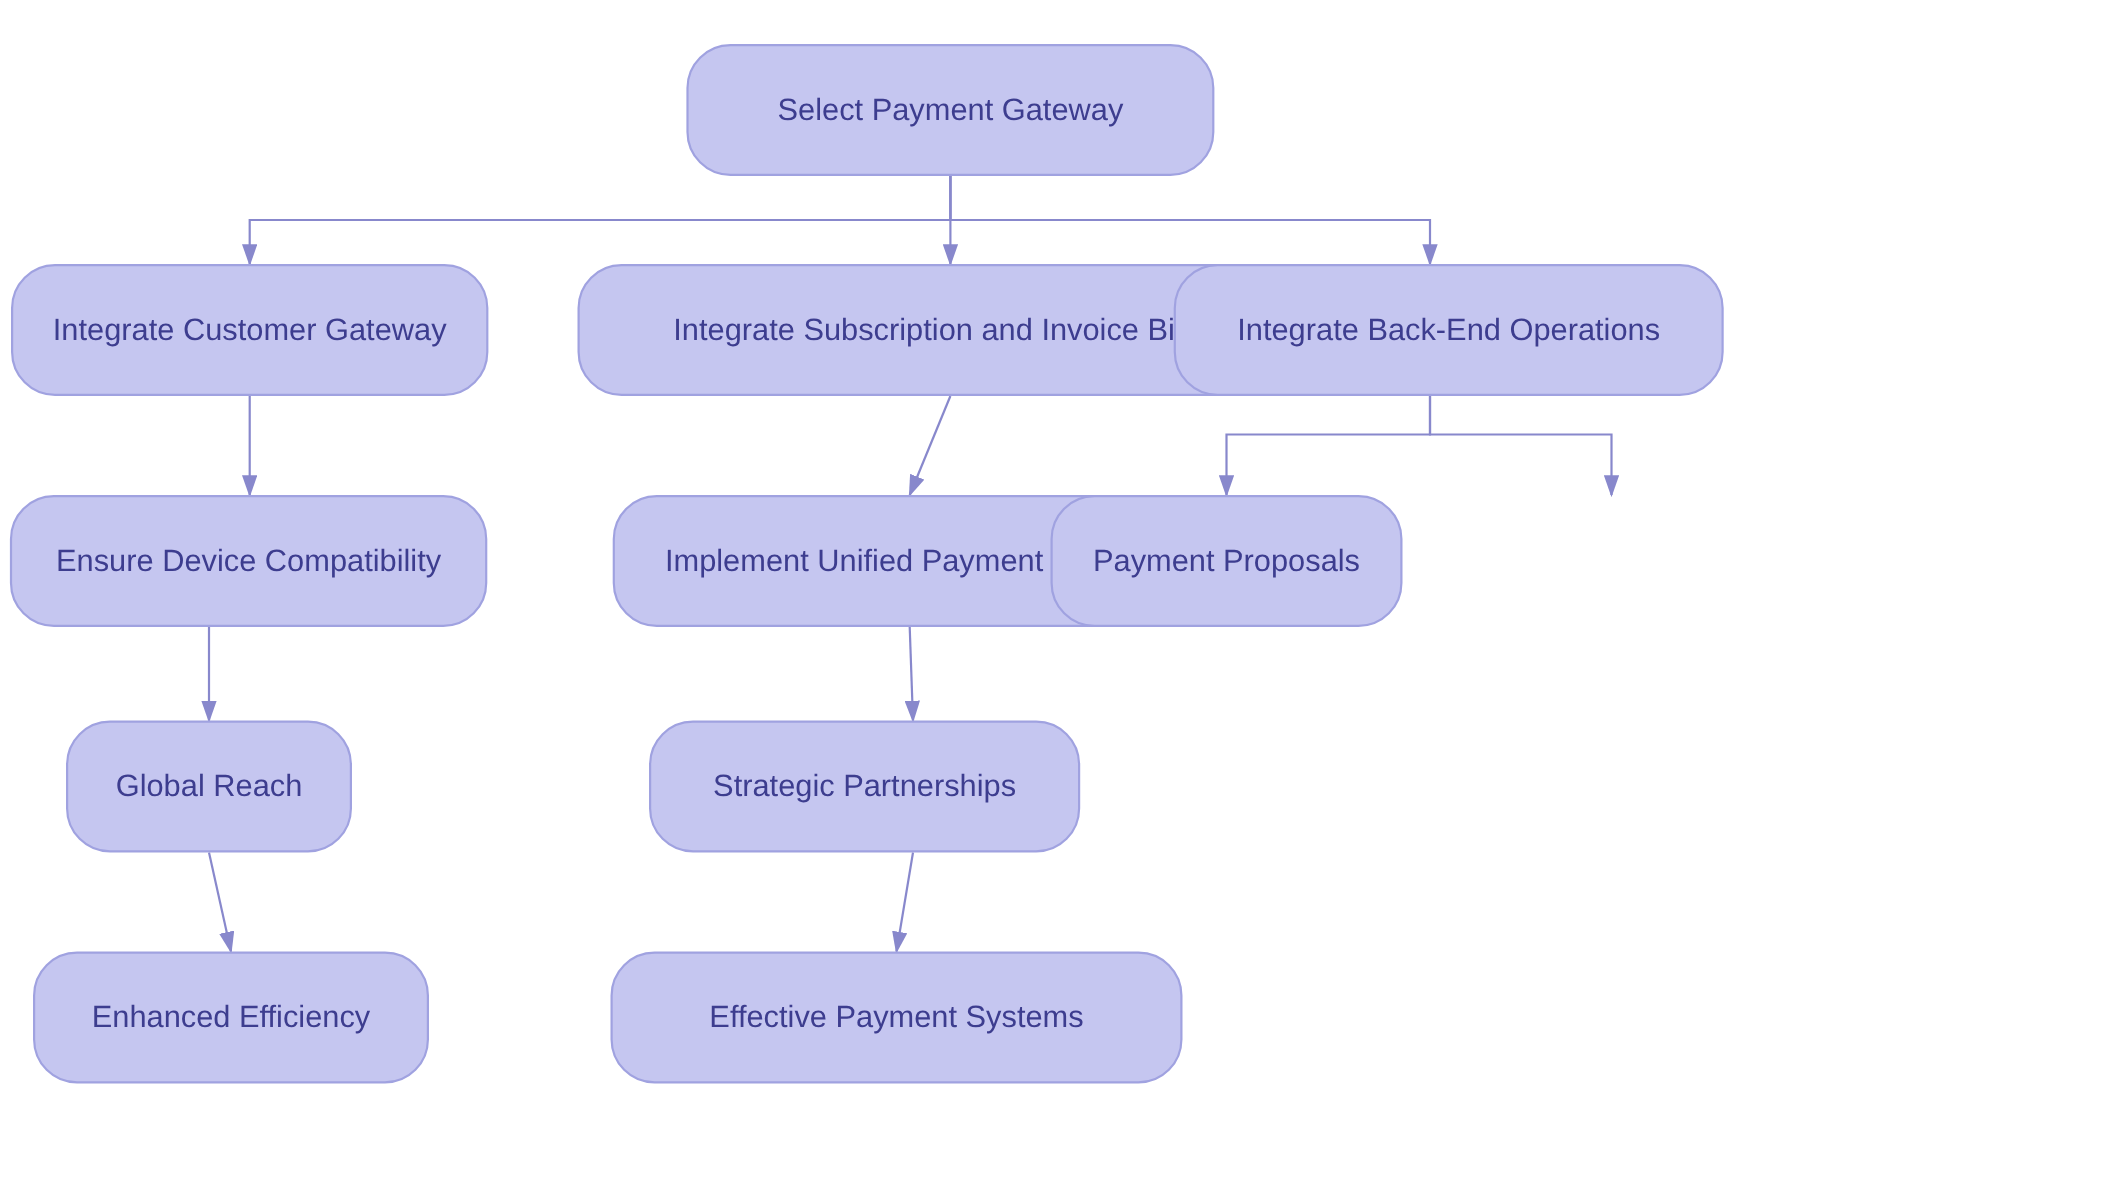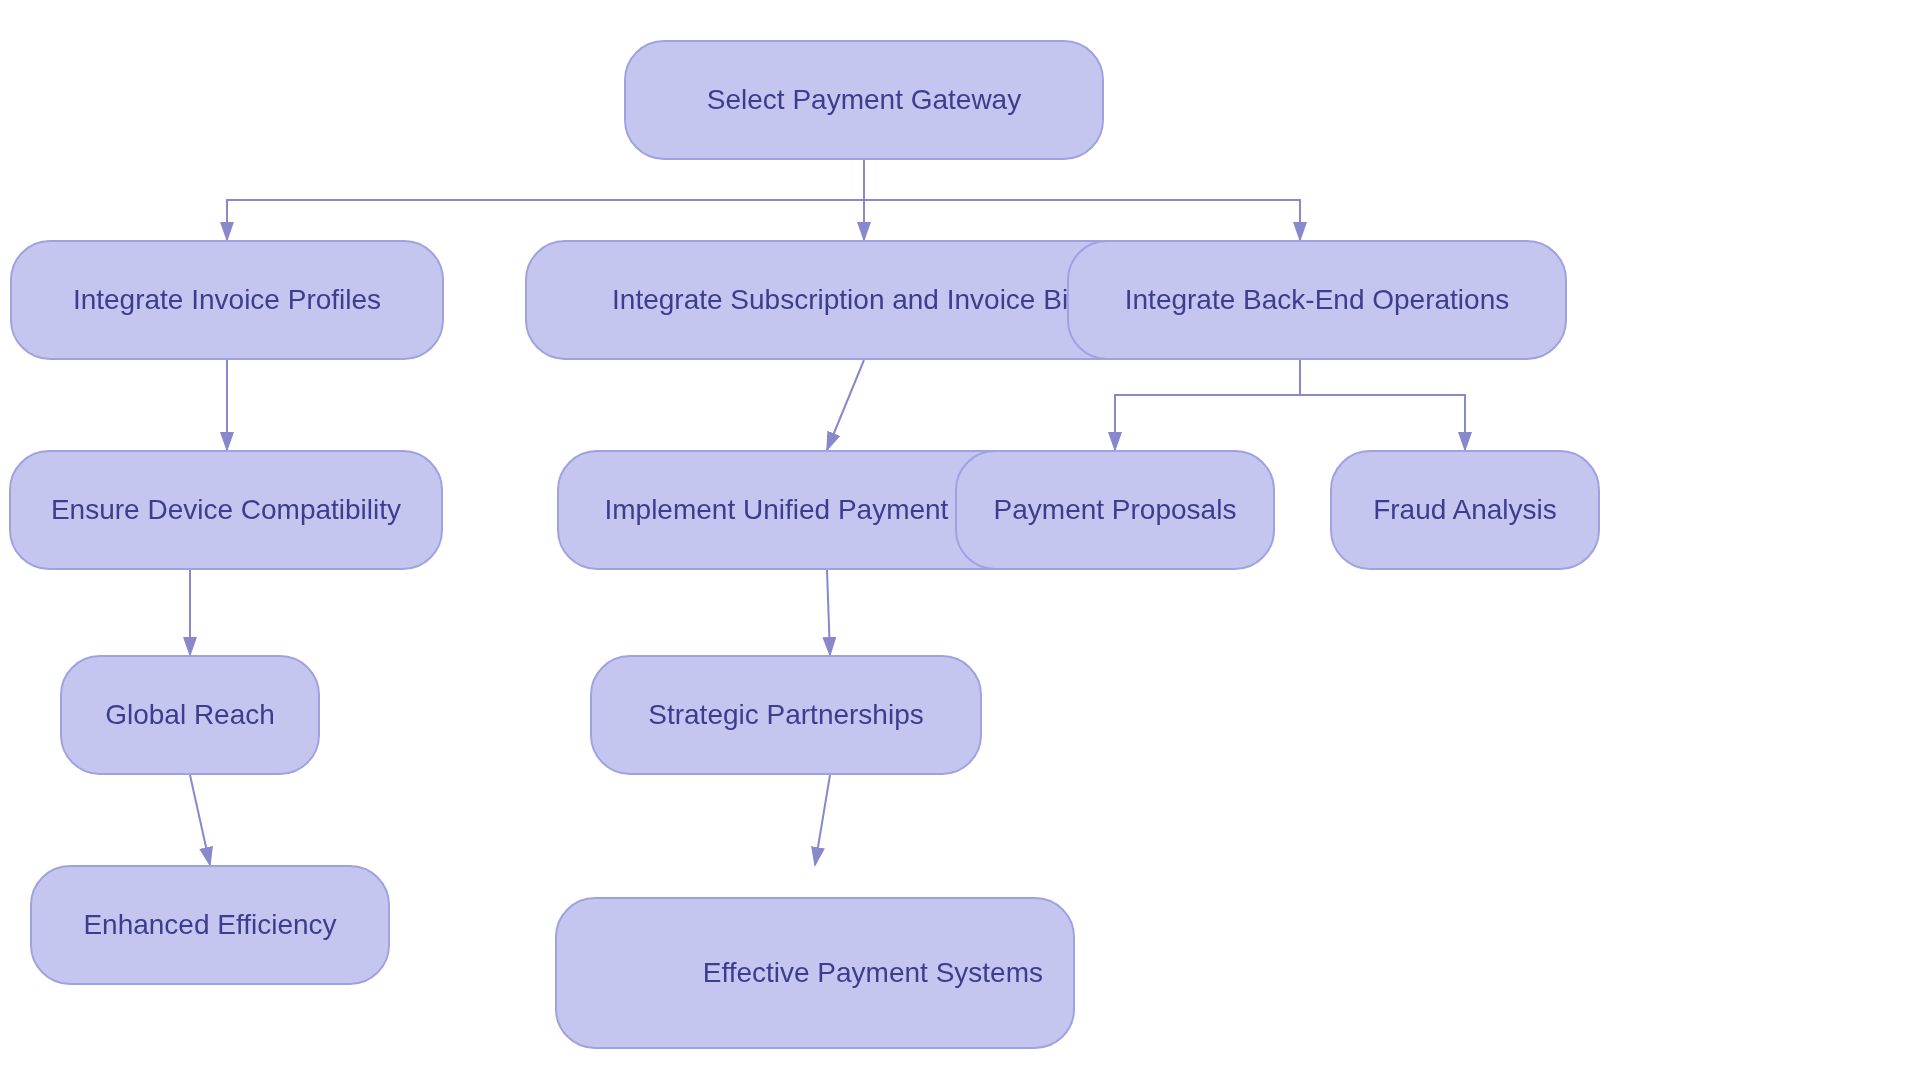--- a/index.html
+++ b/index.html
@@ -71,21 +71,21 @@
     <line x1="190" y1="775" x2="210" y2="865" stroke="#8888cc" stroke-width="2" marker-end="url(#arrow)"></line>
 
     <line x1="830" y1="775" x2="815" y2="865" stroke="#8888cc" stroke-width="2" marker-end="url(#arrow)"></line>
   </svg>
 
   <div class="node" style="left:624px; top:40px; width:480px; height:120px;">
     <span>Select Payment Gateway</span>
   </div>
 
   <div class="node" style="left:10px; top:240px; width:434px; height:120px;">
-    <span>Integrate Invoice Profiles</span>
+    <span>Integrate Customer Gateway</span>
   </div>
 
   <div class="node" style="left:525px; top:240px; width:680px; height:120px;">
     <span>Integrate Subscription and Invoice Billing</span>
   </div>
 
   <div class="node" style="left:1050px; top:240px; width:500px; height:120px;margin-left:17px;">
     <span>Integrate Back-End Operations</span>
   </div>
 
@@ -94,32 +94,29 @@
   </div>
 
   <div class="node" style="left:557px; top:450px; width:540px; height:120px;">
     <span>Implement Unified Payment System</span>
   </div>
 
   <div class="node" style="left:955px; top:450px; width:320px; height:120px;text-align:center;">
     <span>Payment Proposals</span>
   </div>
 
-  <div class="node" style="left:1330px; top:450px; width:270px; height:120px;">
-    <span>Fraud Analysis</span>
-  </div>
 
   <div class="node" style="left:60px; top:655px; width:260px; height:120px;">
     <span>Global Reach</span>
   </div>
 
   <div class="node" style="left:590px; top:655px; width:392px; height:120px;">
     <span>Strategic Partnerships</span>
   </div>
 
   <div class="node" style="left:30px; top:865px; width:360px; height:120px;">
     <span>Enhanced Efficiency</span>
   </div>
 
-  <div class="node" style="left:555px; top:897px; width:520px; height:152px;justify-content:flex-end;">
+  <div class="node" style="left:555px; top:865px; width:520px; height:120px;">
     <span>Effective Payment Systems</span>
   </div>
 </div>
 
 </body></html>

